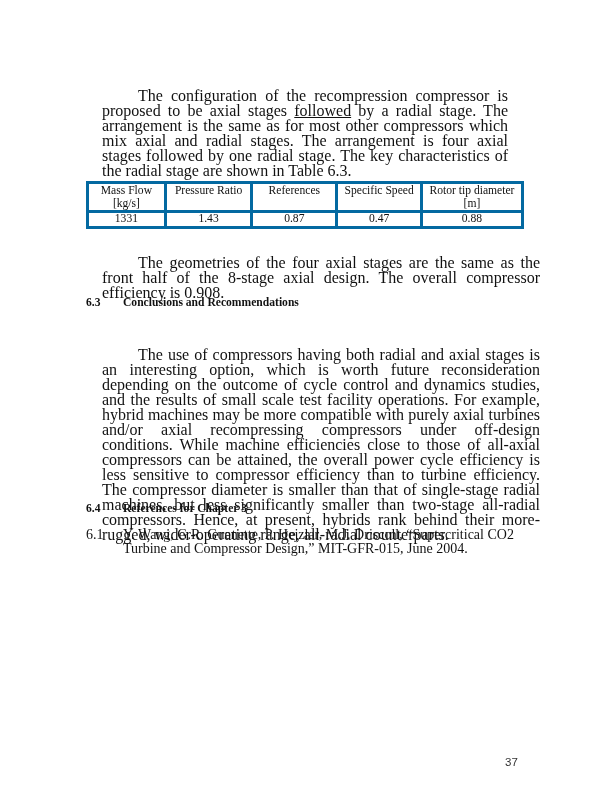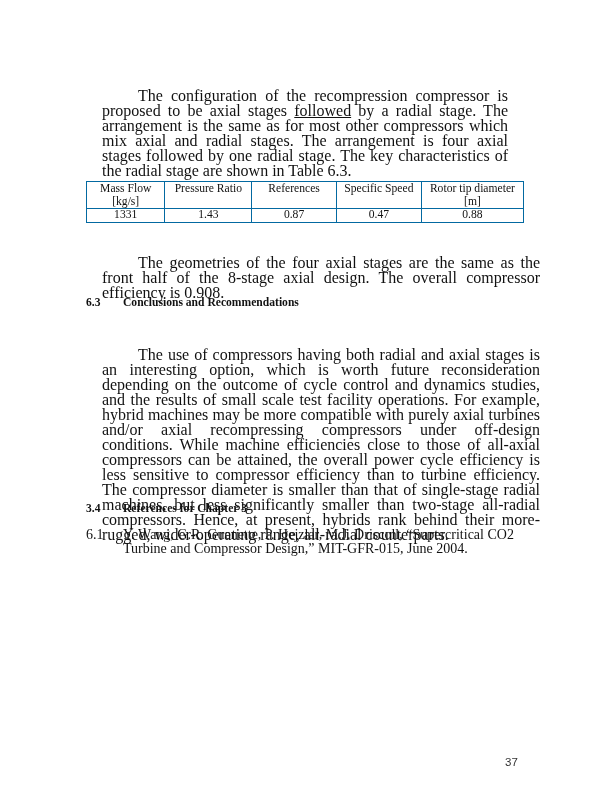--- a/index.html
+++ b/index.html
@@ -43,21 +43,21 @@
     table.data {
       position: absolute;
       left: 0;
       top: 109px;
       width: 438px;
       border-collapse: collapse;
       font-size: 11.6px;
       line-height: 12.6px;
     }
     table.data th, table.data td {
-      border: 1px solid #0369a1;
+      border: 3px solid #0369a1;
       font-weight: normal;
       text-align: center;
       vertical-align: top;
       padding: 1px 2px 0 2px;
     }
     table.data td { padding: 0 1px; }
     .col1 { width: 79px; }
     .col2 { width: 87px; }
     .col3 { width: 83px; }
     .col4 { width: 85px; }
@@ -127,21 +127,21 @@
   <p class="body para2">The geometries of the four axial stages are the same as the front half of the 8-stage axial design.  The overall compressor efficiency is 0.908.</p>
 
   <div class="heading h63">
     <span class="hnum">6.3</span>
     <span class="htitle">Conclusions and Recommendations</span>
   </div>
 
   <p class="body para3">The use of compressors having both radial and axial stages is an interesting option, which is worth future reconsideration depending on the outcome of cycle control and dynamics studies, and the results of small scale test facility operations.  For example, hybrid machines may be more compatible with purely axial turbines and/or axial recompressing compressors under off-design conditions.  While machine efficiencies close to those of all-axial compressors can be attained, the overall power cycle efficiency is less sensitive to compressor efficiency than to turbine efficiency.  The compressor diameter is smaller than that of single-stage radial machines, but less significantly smaller than two-stage all-radial compressors.  Hence, at present, hybrids rank behind their more-rugged, wider-operating range, all-radial counterparts.</p>
 
   <div class="heading h64">
-    <span class="hnum">3.4</span>
+    <span class="hnum">6.4</span>
     <span class="htitle">References for Chapter 3</span>
   </div>
 
   <div class="ref">
     <span class="rnum">6.1</span>
     <span class="rtext">Y. Wang, G.R. Guenette, P. Hejzlar, M.J. Driscoll, “Supercritical CO2 Turbine and Compressor Design,” MIT-GFR-015, June 2004.</span>
   </div>
 
 </div>
 

